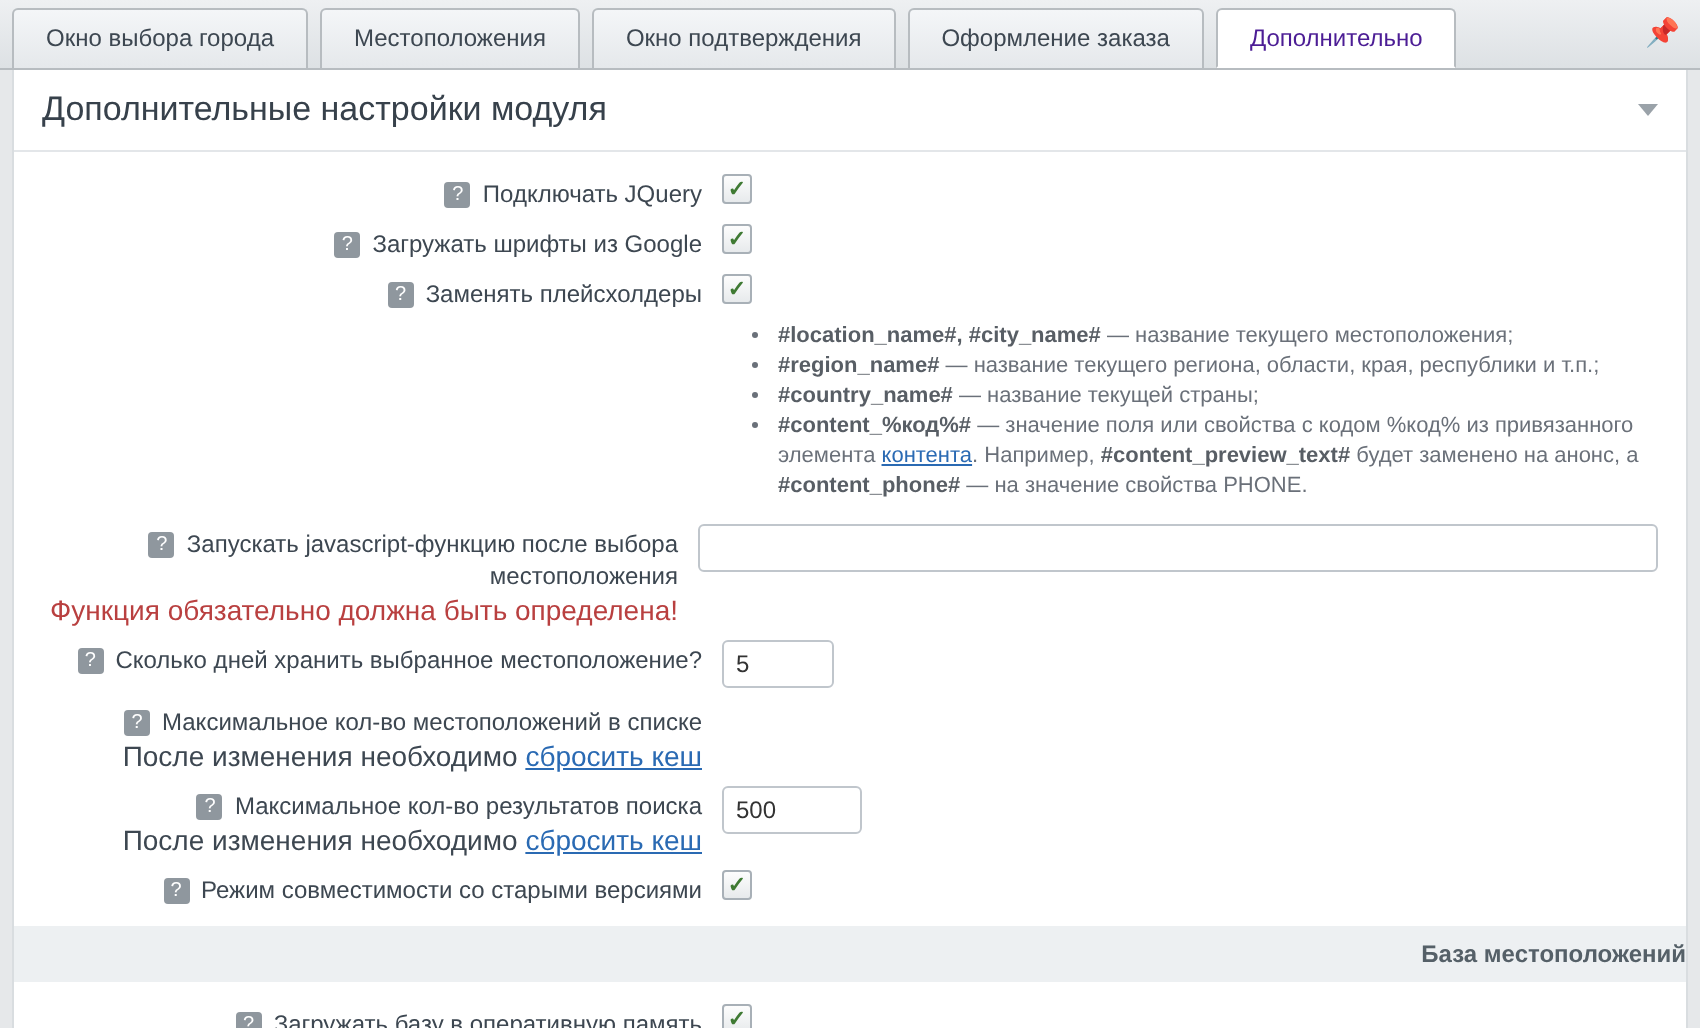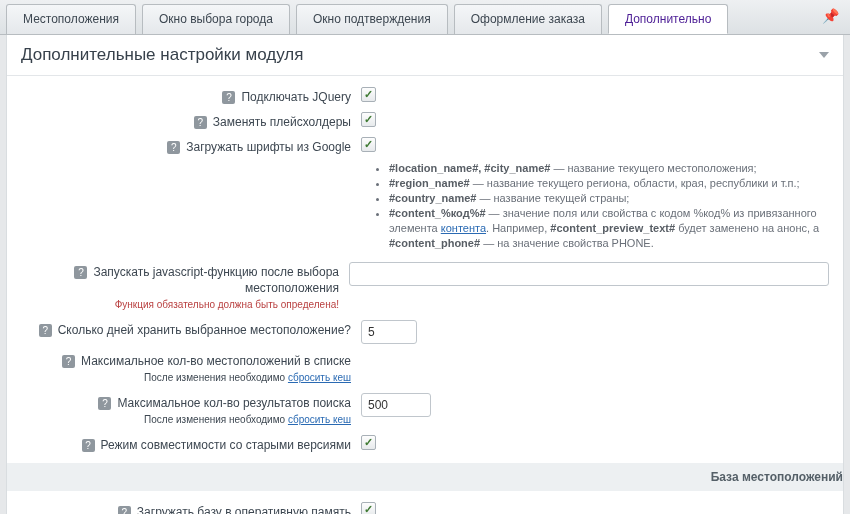--- a/index.html
+++ b/index.html
@@ -8,69 +8,69 @@
 .tab{padding:7px 16px 7px 16px;border:1px solid #b7bcc0;border-bottom:none;background:linear-gradient(#f4f6f8,#e5e8eb);color:#3d4751;margin-right:6px;border-radius:3px 3px 0 0;cursor:pointer;font-size:12px}
 .tab.active{background:#fff;color:#4c1d95;position:relative;top:0;border-bottom:1px solid #fff}
 .pin{position:absolute;right:10px;top:8px;color:#8a9199;font-size:14px;cursor:pointer}
 .panel{background:#fff;border:1px solid #d9dde0;margin:0 6px 6px 6px;border-top:none}
 .panel-head{display:flex;align-items:center;justify-content:space-between;padding:10px 14px;border-bottom:1px solid #e3e6e9}
 .panel-title{font-size:17px;color:#37414b;font-weight:400}
 .panel-collapse{width:0;height:0;border-left:5px solid transparent;border-right:5px solid transparent;border-top:6px solid #9aa2a9;cursor:pointer}
 .form{padding:10px 14px 6px 14px}
 .row{display:flex;align-items:flex-start;margin-bottom:6px}
 .lbl{width:340px;text-align:right;padding-right:10px;padding-top:3px;color:#3d4751;font-size:12px;line-height:16px}
-.lbl .sub{color:#b94040;font-size:10px;display:block;margin-top:1px}
+.lbl .sub{color:#b94040;font-size:14px;display:block;margin-top:1px}
 .lbl .sub.green{color:#3d4751}
 .lbl a{color:#2a6ab3;}
 .val{flex:1;padding-top:1px}
 .chk{width:15px;height:15px;border:1px solid #a8b0b7;border-radius:2px;background:linear-gradient(#fdfdfd,#e7eaec);display:inline-flex;align-items:center;justify-content:center;cursor:pointer}
 .chk.on::after{content:"✓";color:#3f7a33;font-size:11px;font-weight:bold}
 .hint{width:13px;height:13px;display:inline-block;background:#8f979e;color:#fff;font-size:10px;line-height:13px;text-align:center;border-radius:2px;margin-right:6px;vertical-align:middle;cursor:help}
 input[type=text].txt{height:24px;border:1px solid #c0c6cc;border-radius:3px;padding:0 6px;font-size:12px;color:#333;background:#fff}
 .txt.w-full{width:480px}
 .txt.w-sm{width:56px}
 .txt.w-md{width:70px}
 .placeholders{margin-left:350px;margin-bottom:10px;color:#6a7079;font-size:11px;line-height:15px}
 .placeholders ul{list-style:disc;padding-left:18px}
 .placeholders b{color:#585e65}
 .placeholders a{color:#2a6ab3;text-decoration:underline}
 .section{background:#edf0f2;text-align:right;padding:7px 0;color:#556068;font-weight:bold;font-size:12px;margin:10px -14px}
 </style>
 </head>
 <body>
 
 <div class="tabs">
+  <div class="tab">Окно выбора города</div>
   <div class="tab">Местоположения</div>
-  <div class="tab">Окно выбора города</div>
   <div class="tab">Окно подтверждения</div>
   <div class="tab">Оформление заказа</div>
   <div class="tab active">Дополнительно</div>
   <span class="pin">📌</span>
 </div>
 
 <div class="panel">
   <div class="panel-head">
     <span class="panel-title">Дополнительные настройки модуля</span>
     <span class="panel-collapse"></span>
   </div>
 
   <div class="form">
 
     <div class="row">
       <div class="lbl"><span class="hint">?</span><span>Подключать JQuery</span></div>
       <div class="val"><span class="chk on"></span></div>
     </div>
 
     <div class="row">
-      <div class="lbl"><span class="hint">?</span><span>Заменять плейсхолдеры</span></div>
+      <div class="lbl"><span class="hint">?</span><span>Загружать шрифты из Google</span></div>
       <div class="val"><span class="chk on"></span></div>
     </div>
 
     <div class="row">
-      <div class="lbl"><span class="hint">?</span><span>Загружать шрифты из Google</span></div>
+      <div class="lbl"><span class="hint">?</span><span>Заменять плейсхолдеры</span></div>
       <div class="val"><span class="chk on"></span></div>
     </div>
 
     <div class="placeholders">
       <ul>
         <li><b>#location_name#, #city_name#</b><span> — название текущего местоположения;</span></li>
         <li><b>#region_name#</b><span> — название текущего региона, области, края, республики и т.п.;</span></li>
         <li><b>#country_name#</b><span> — название текущей страны;</span></li>
         <li><b>#content_%код%#</b><span> — значение поля или свойства с кодом %код% из привязанного элемента </span><a href="#">контента</a><span>. Например, </span><b>#content_preview_text#</b><span> будет заменено на анонс, а </span><b>#content_phone#</b><span> — на значение свойства PHONE.</span></li>
       </ul>

